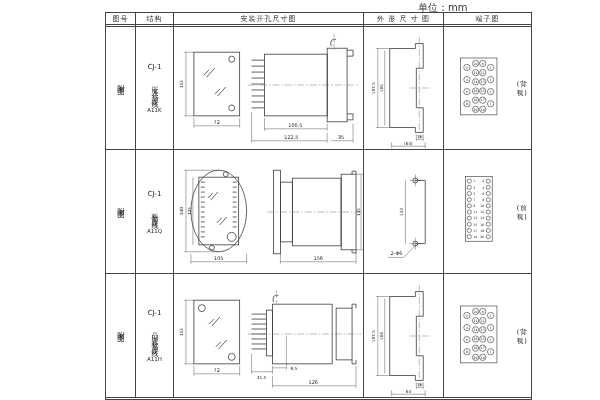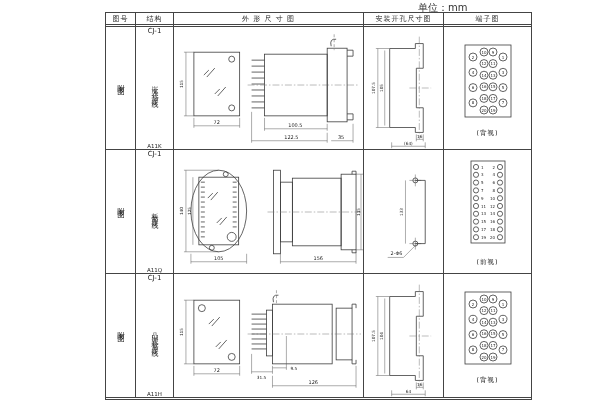--- a/index.html
+++ b/index.html
@@ -7,46 +7,46 @@
   .unit{position:absolute;top:1px;left:418px;font-size:10px;color:#333;}
   .table{position:absolute;left:88px;top:12px;width:425px;display:grid;
          grid-template-columns:30px 38px 190px 80px 87px;
          grid-template-rows:14px 123px 124px 123px;
          border:1px solid #444;border-bottom:3px double #444;background:#fff;margin-left:17px;}
   .c{border-right:1px solid #444;display:flex;align-items:center;justify-content:center;overflow:hidden;}
   .lastc{border-right:none;}
   .rb{border-bottom:1px solid #444;}
   .h{border-bottom:3px double #444;font-size:7px;color:#222;letter-spacing:1px;white-space:nowrap;}
   .figno{font-size:7.5px;writing-mode:vertical-lr;text-orientation:upright;letter-spacing:4px;color:#222;}
-  .structcell{flex-direction:column;gap:18px;justify-content:space-between;}
+  .structcell{flex-direction:column;gap:9px;}
   .model{font-size:7px;}
   .desc{font-size:7px;writing-mode:vertical-lr;text-orientation:upright;letter-spacing:3px;}
   .code{font-size:5.5px;}
-  .termcell{flex-direction:column;}
+  .termcell{text-align:center;}
   .termlabel{font-size:6.5px;margin-top:2px;letter-spacing:1px;}
   svg{display:block;}
   .ln{stroke:#3c3c3c;fill:none;stroke-width:0.8;}
   .dl{stroke:#5a5a5a;fill:none;stroke-width:0.5;}
   .cl{stroke:#777;fill:none;stroke-width:0.5;stroke-dasharray:7 2 1.5 2;}
   .dsh{stroke:#5a5a5a;fill:none;stroke-width:0.5;stroke-dasharray:3 2;}
   text{fill:#222;stroke:none;font-family:"DejaVu Sans",sans-serif;}
   .d{font-size:5px;}
   .dv{font-size:4.3px;}
 </style>
 </head>
 <body>
 
 <div class="unit">单位：mm</div>
 
 <div class="table">
 
   <div class="c h">图号</div>
   <div class="c h">结构</div>
+  <div class="c h">安装开孔尺寸图</div>
   <div class="c h">外 形 尺 寸 图</div>
-  <div class="c h">安装开孔尺寸图</div>
   <div class="c h lastc">端子图</div>
 
   <div class="c rb">
     <span class="figno">附图3</span>
   </div>
   <div class="c rb structcell">
     <span class="model">CJ-1</span>
     <span class="desc">嵌入式后接线</span>
     <span class="code">A11K</span>
   </div>

